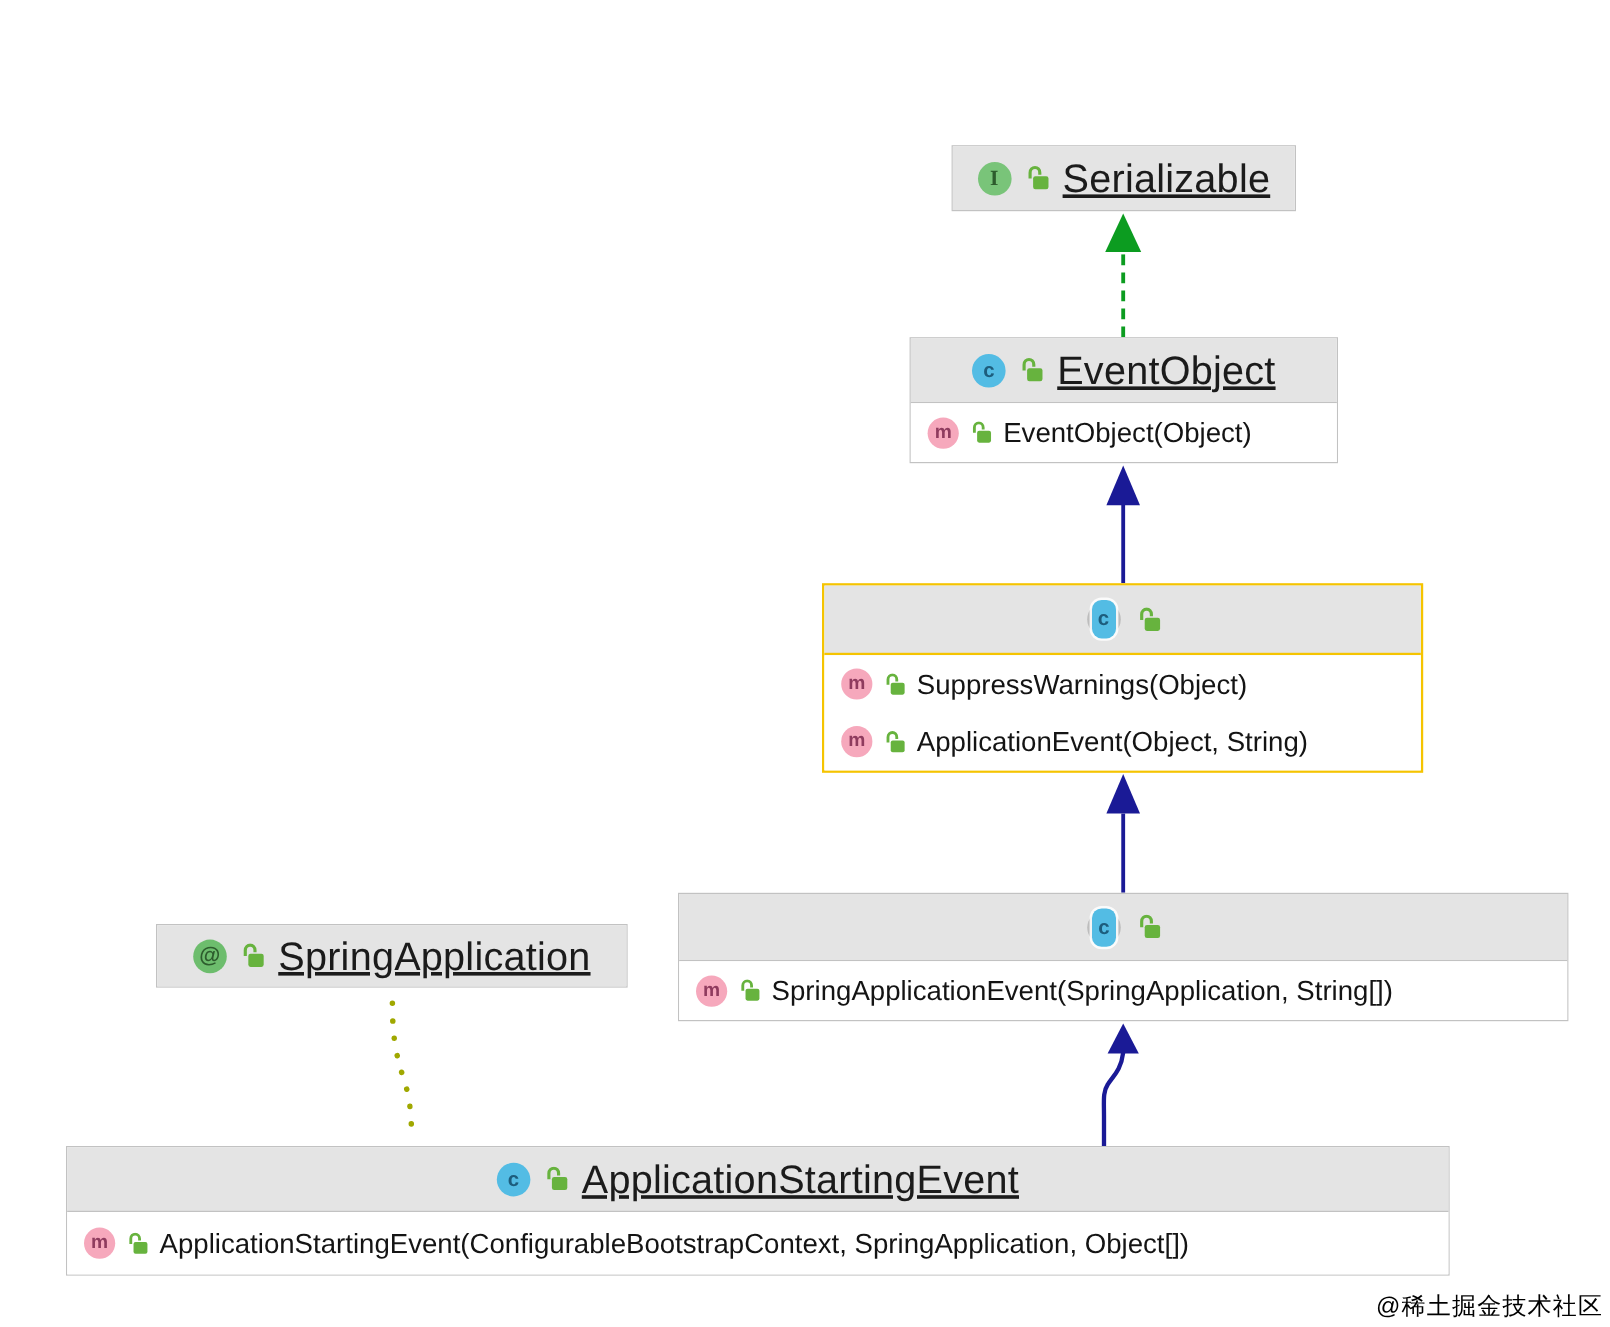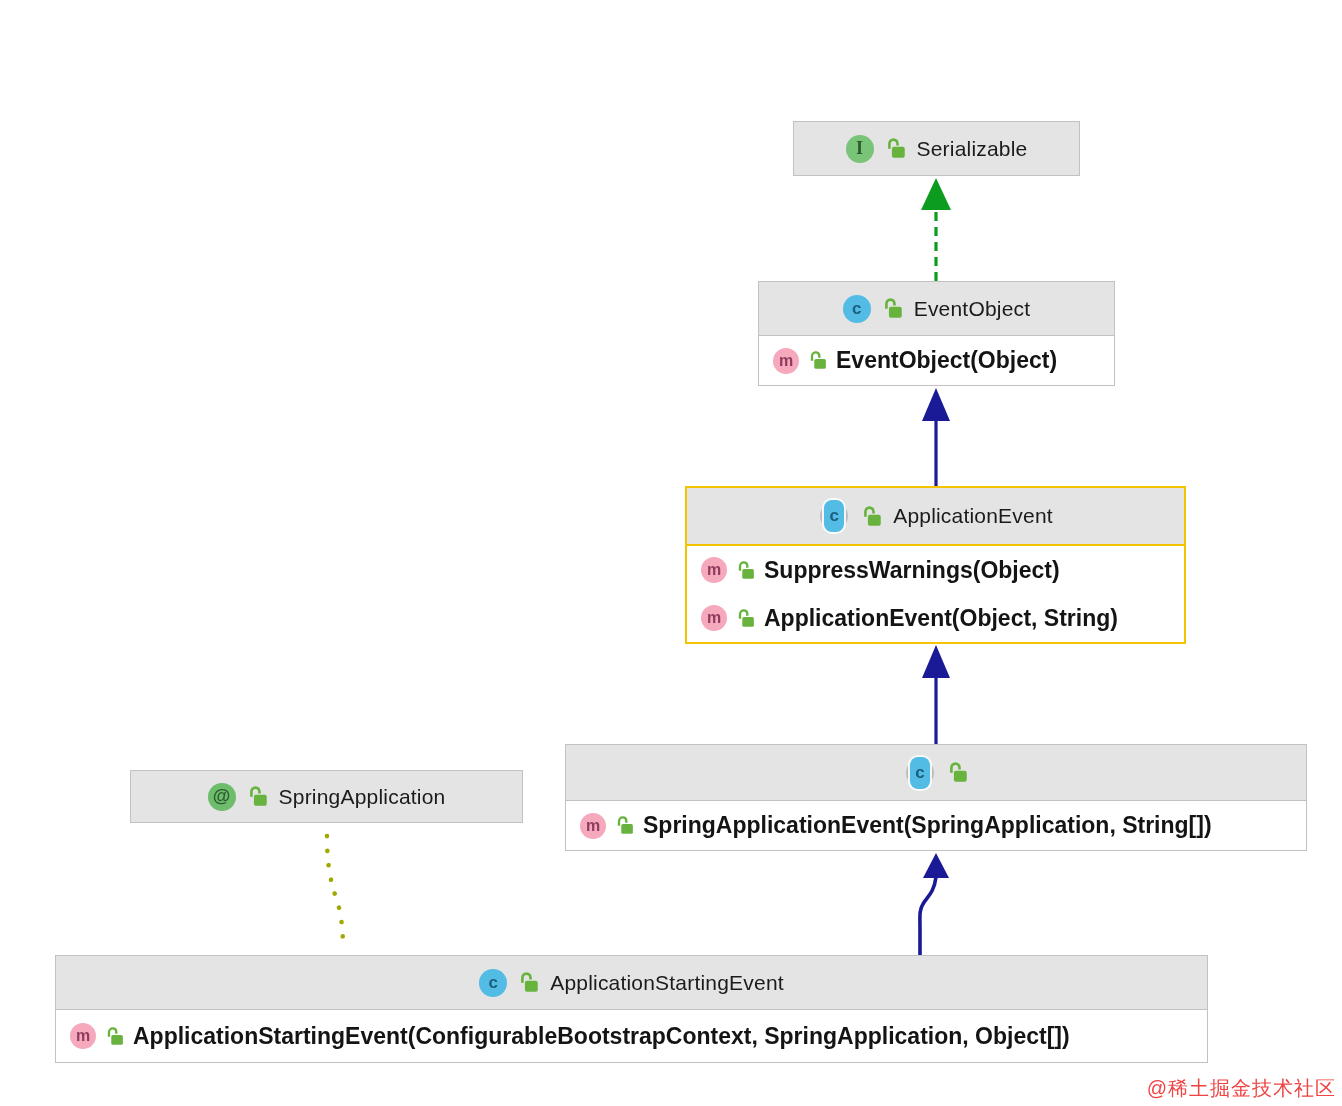--- a/index.html
+++ b/index.html
@@ -24,30 +24,31 @@
   .node.selected{ border:2px solid #f5c400; }
   .node-header{
     background:#e4e4e4;
     display:flex;align-items:center;justify-content:center;
     gap:11px;
     box-sizing:border-box;
   }
   .node.has-body .node-header{ border-bottom:1px solid #c2c2c2; }
   .node.selected.has-body .node-header{ border-bottom:2px solid #f5c400; }
   .node-title{
-    font-size:21px;color:#1b1b1b;letter-spacing:.2px;
+    font-size:33px;color:#1b1b1b;letter-spacing:.2px;
     white-space:nowrap;
+    text-decoration:underline;
   }
   .node-body{ background:#ffffff; }
   .method-row{
     display:flex;align-items:center;gap:9px;
     padding-left:14px;box-sizing:border-box;
     white-space:nowrap;
   }
-  .method-text{ font-size:23px;color:#141414;font-weight:bold; }
+  .method-text{ font-size:23px;color:#141414; }
 
   
   .circle-icon{
     width:28px;height:28px;border-radius:50%;
     display:flex;align-items:center;justify-content:center;
     font-size:17px;font-weight:600;flex:0 0 auto;
   }
   .class-icon{ background:#53bce4;color:#1d5d7d; }
   .interface-icon{ background:#79c479;color:#2d5c2d; font-family:"Liberation Serif",serif;font-weight:700;font-size:18px; }
   .annotation-icon{ background:#6dbd6d;color:#2d5c2d;font-size:18px;font-weight:700; }
@@ -90,21 +91,21 @@
   #node-suppresswarnings{ left:130px;top:770px;width:393px;height:53px; }
   #node-suppresswarnings .node-header{ height:51px; }
 
   #node-applicationstartingevent{ left:55px;top:955px;width:1153px; }
   #node-applicationstartingevent .node-header{ height:54px; }
   #node-applicationstartingevent .method-row{ height:52px; }
 
   
   .watermark{
     position:absolute;right:6px;bottom:4px;z-index:3;
-    font-size:20px;color:#ef4444;letter-spacing:1px;
+    font-size:20px;color:#000000;letter-spacing:1px;
   }
 </style>
 </head>
 <body>
 
 <div id="canvas">
 
   <svg id="edges" width="1342" height="1106" viewBox="0 0 1342 1106">
 
     <g>
@@ -175,21 +176,20 @@
       <span class="abstract-class-icon">
         <span class="ring"></span>
         <span class="bar">c</span>
       </span>
       <span class="lock-icon">
         <svg width="21" height="21" viewBox="0 0 20 20">
           <path d="M4.2 10.2 V5.6 C4.2 3.1 6 1.5 8.1 1.5 C10.2 1.5 11.9 3.1 11.9 5.6 V7.2" fill="none" stroke="#67b33e" stroke-width="2.5"></path>
           <rect x="6.6" y="8.4" width="12.2" height="10.4" rx="1.8" fill="#67b33e"></rect>
         </svg>
       </span>
-      <span class="node-title">ApplicationEvent</span>
     </div>
     <div class="node-body">
       <div class="method-row">
         <span class="circle-icon method-icon">m</span>
         <span class="lock-icon">
           <svg width="19" height="19" viewBox="0 0 20 20">
             <path d="M4.2 10.2 V5.6 C4.2 3.1 6 1.5 8.1 1.5 C10.2 1.5 11.9 3.1 11.9 5.6 V7.2" fill="none" stroke="#67b33e" stroke-width="2.5"></path>
             <rect x="6.6" y="8.4" width="12.2" height="10.4" rx="1.8" fill="#67b33e"></rect>
           </svg>
         </span>

